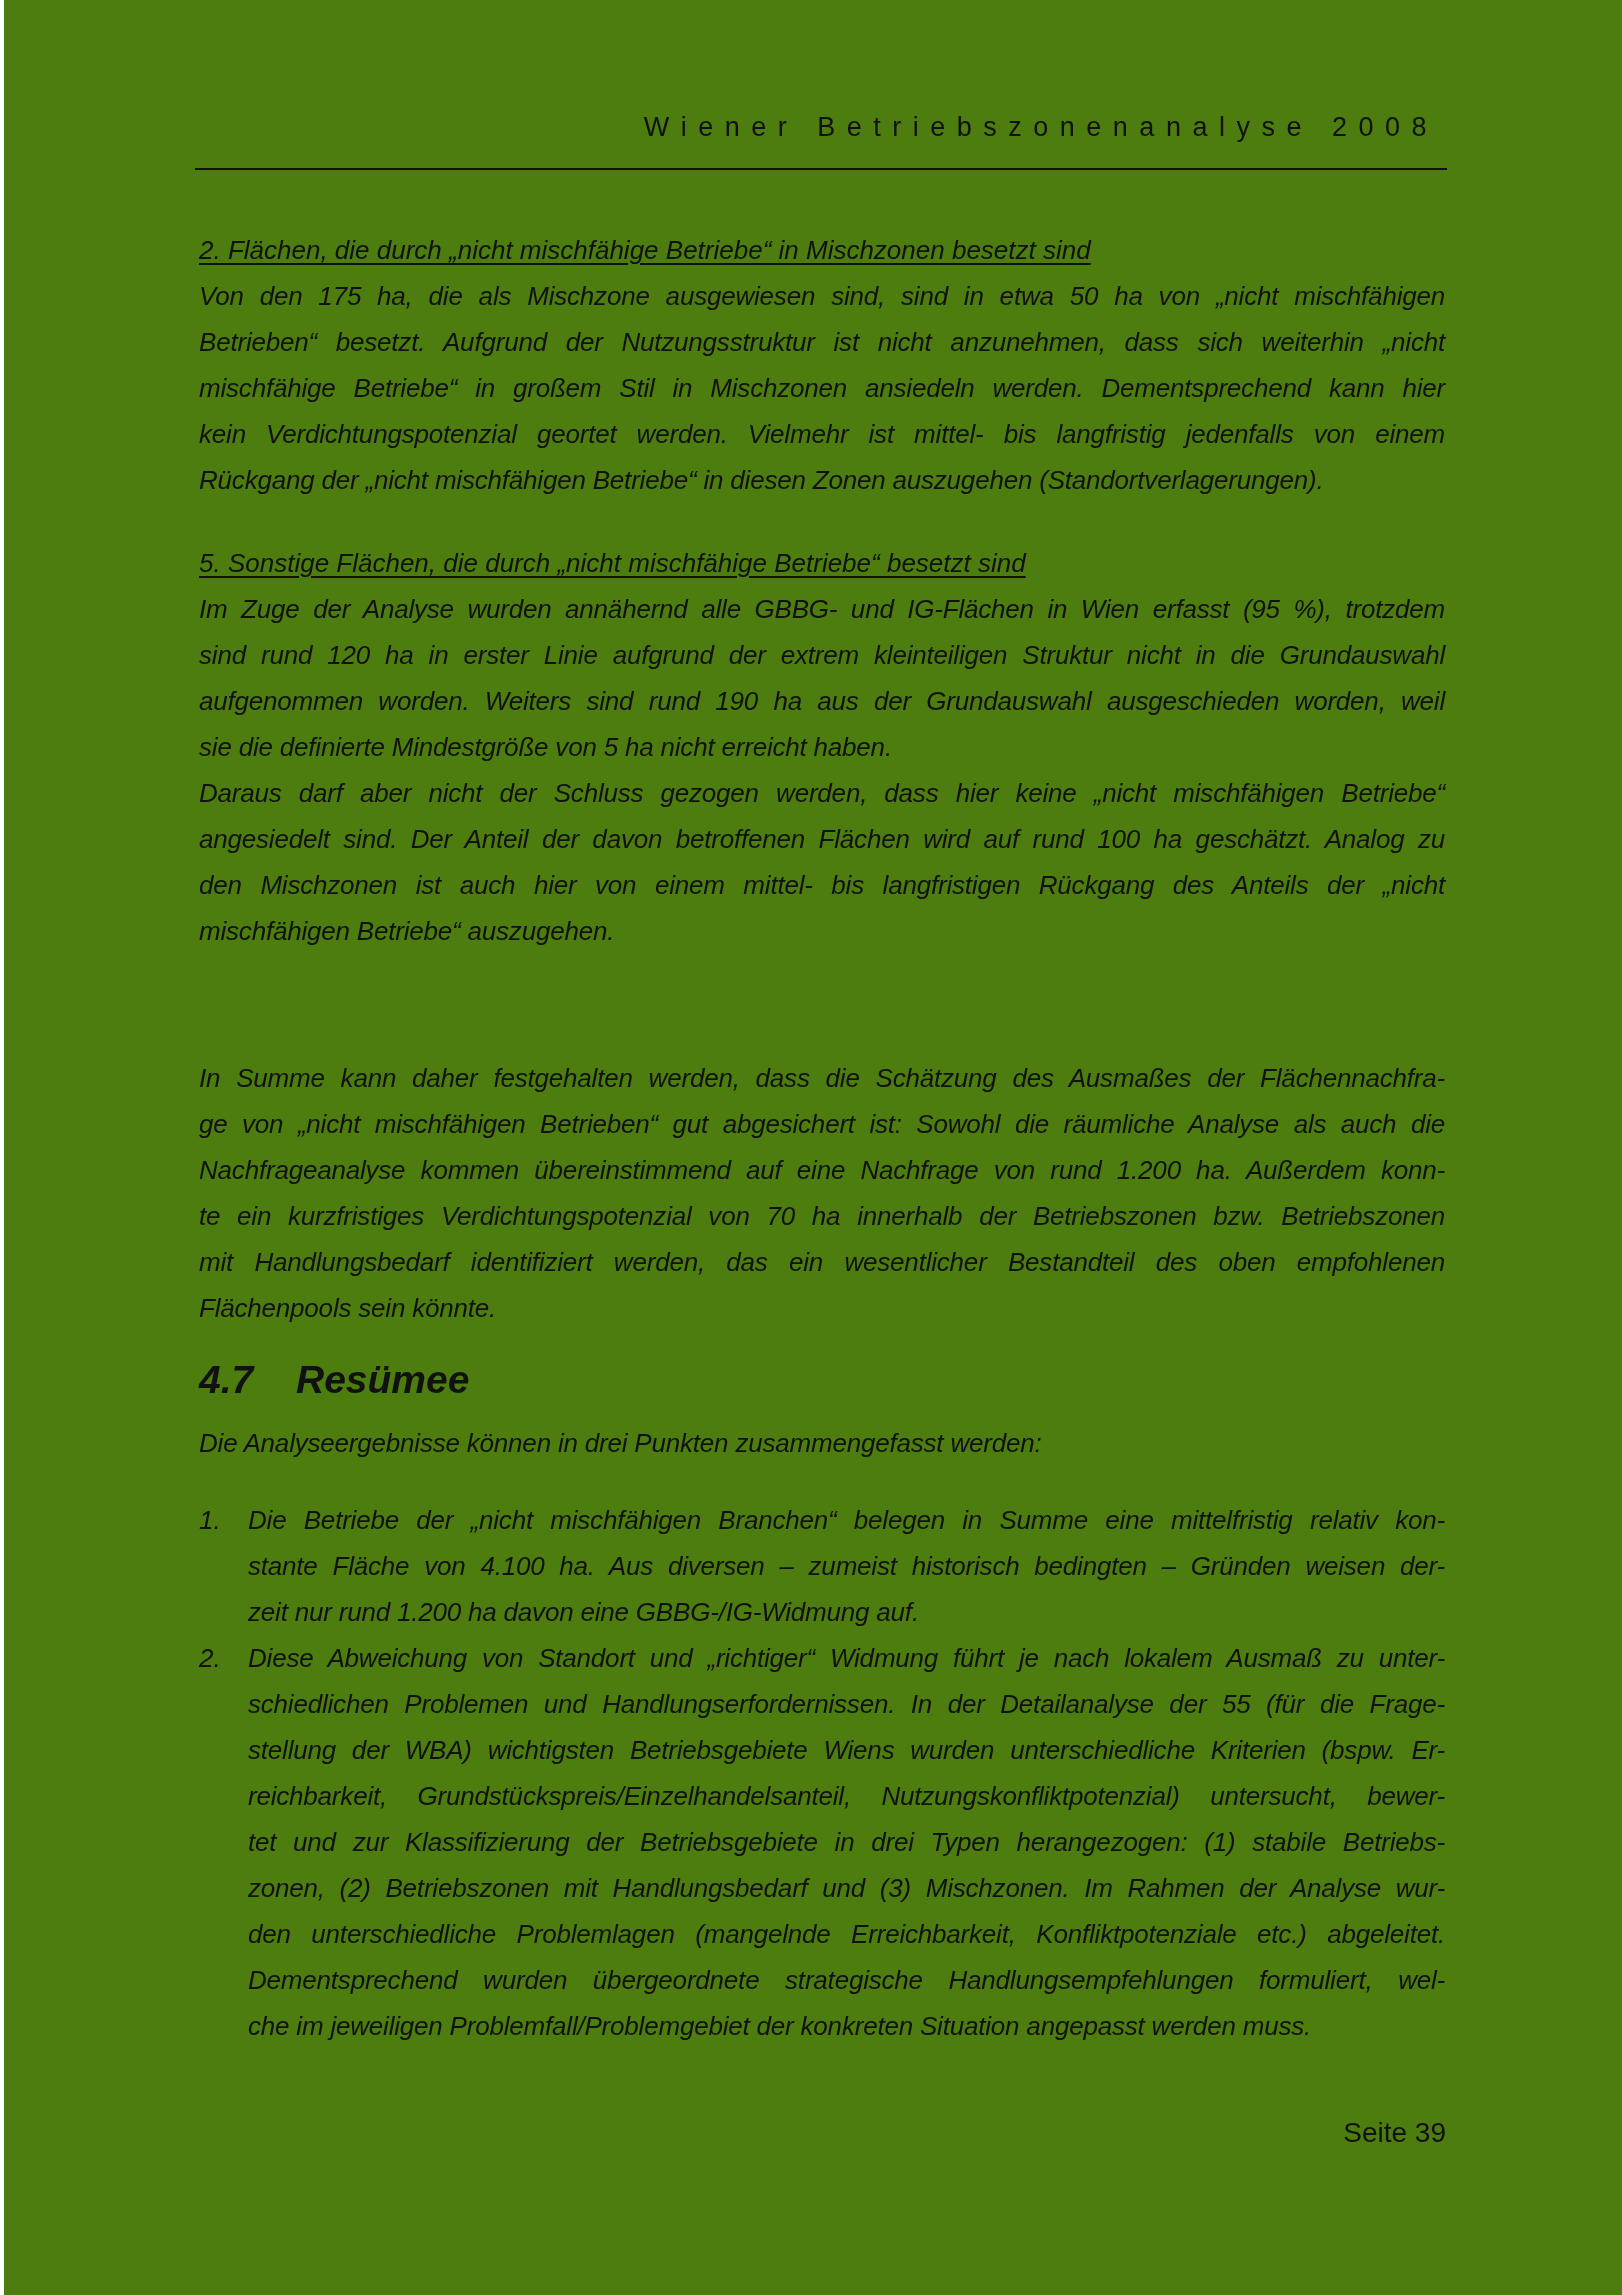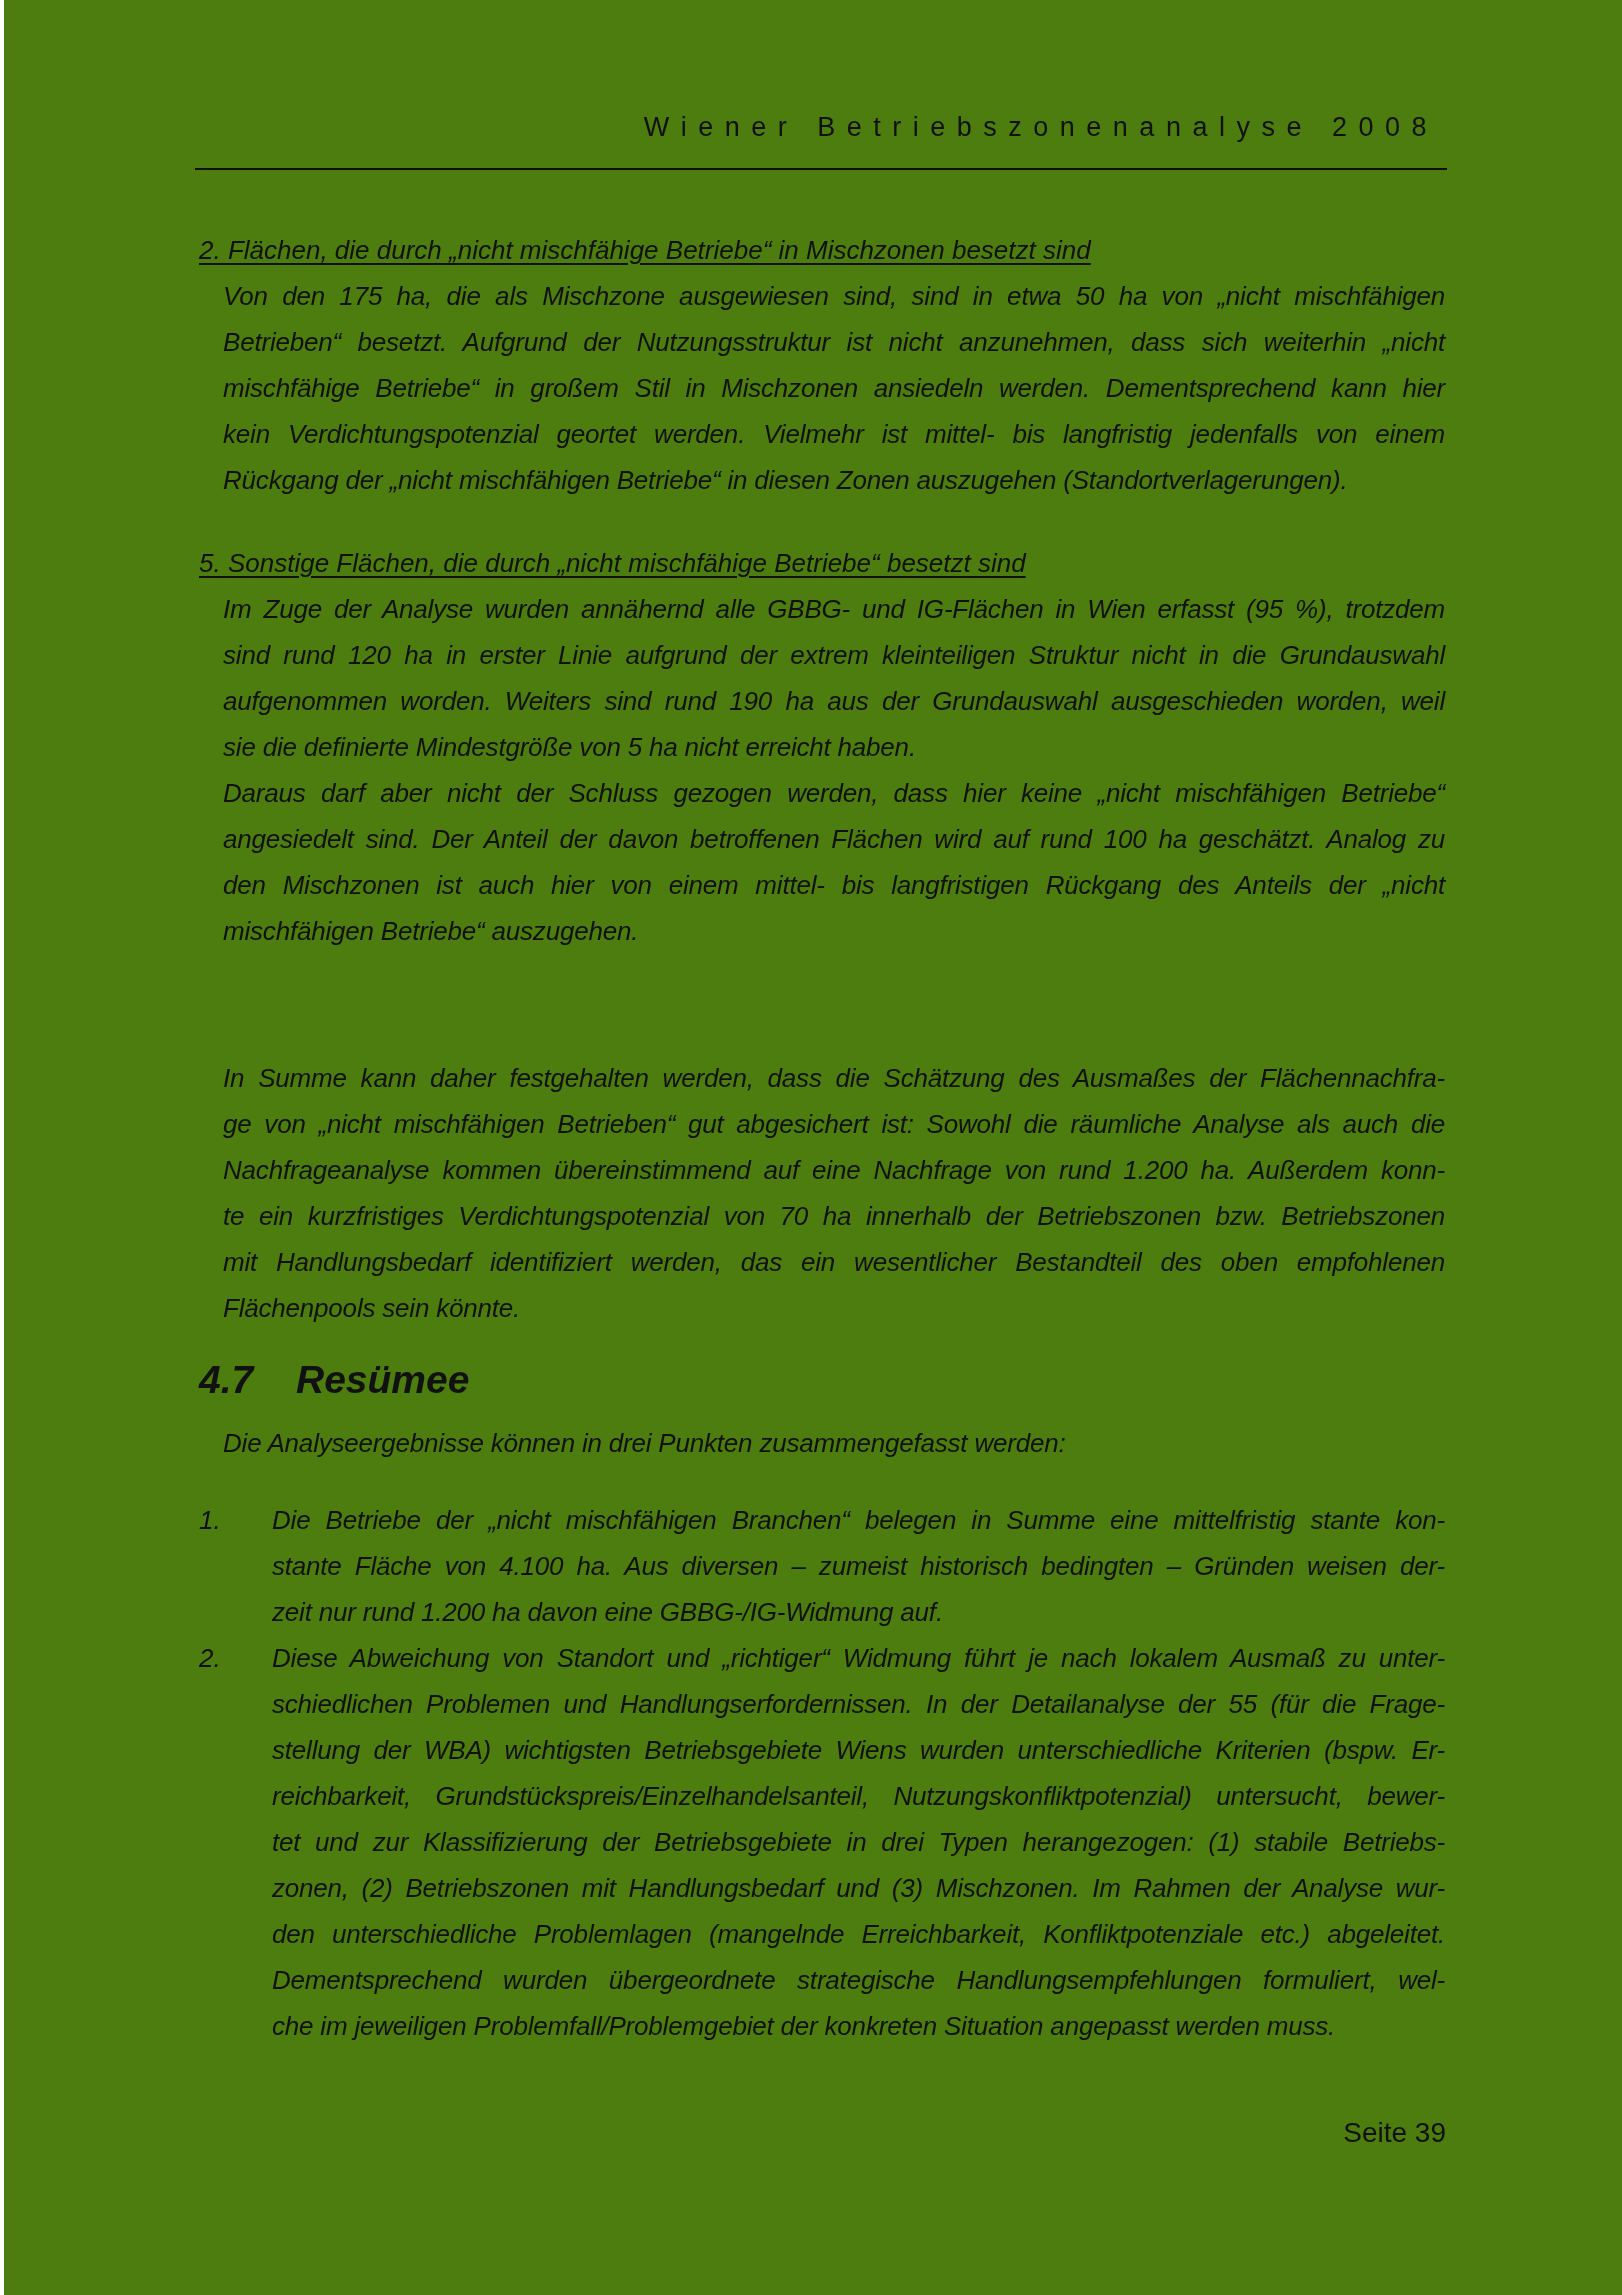--- a/index.html
+++ b/index.html
@@ -1,21 +1,21 @@
 <!DOCTYPE html>
 <html style="font-size:13px"><head>
 <meta charset="utf-8">
 <style>
   html, body { margin:0; padding:0; background:#ffffff; }
   body { width:1622px; height:2295px; position:relative; font-family:"Liberation Sans", sans-serif; color:#111; }
   .page { position:absolute; left:4px; top:0; width:1622px; height:2295px; background:#4d7c0f; }
   .header-title { position:absolute; right:188px; top:112px; font-size:27px; letter-spacing:11.5px; color:#111; white-space:nowrap; }
   .header-rule { position:absolute; left:191px; top:168px; width:1252px; height:2.4px; background:#111; }
   .content { position:absolute; left:195px; top:227px; width:1246px;font-style:italic; }
-  .line { font-size:26px; line-height:46px; height:46px; white-space:nowrap; text-align:justify; text-align-last:justify; letter-spacing:-0.2px;margin-left:24px; }
+  .line { font-size:26px; line-height:46px; height:46px; white-space:nowrap; text-align:justify; text-align-last:justify; letter-spacing:-0.2px; }
   .line.last { text-align-last:left; }
   .subhead { font-size:26px; line-height:46px; height:46px; white-space:nowrap; }
   .subhead span { text-decoration:underline; text-decoration-thickness:1.6px; text-underline-offset:4px; }
   .gap-s { height:37px; }
   .gap-l { height:101px; }
   .h2 { font-size:39px; font-weight:bold; line-height:49px; height:49px; margin-top:24px; margin-bottom:16px; white-space:nowrap; }
   .h2 .num { display:inline-block; width:97px; }
   .list { margin-top:0; }
   .li { display:flex; }
   .li .marker { width:49px; flex:0 0 49px; font-size:26px; line-height:46px; }
@@ -71,21 +71,21 @@
       <span class="num">4.7</span><span>Resümee</span>
     </div>
 
     <div class="line last">Die Analyseergebnisse können in drei Punkten zusammengefasst werden:</div>
     <div class="gap-s" style="height:31px"></div>
 
     <div class="list">
       <div class="li">
         <div class="marker">1.</div>
         <div class="body">
-          <div class="line">Die Betriebe der „nicht mischfähigen Branchen“ belegen in Summe eine mittelfristig stante kon-</div>
+          <div class="line">Die Betriebe der „nicht mischfähigen Branchen“ belegen in Summe eine mittelfristig relativ kon-</div>
           <div class="line">stante Fläche von 4.100 ha. Aus diversen – zumeist historisch bedingten – Gründen weisen der-</div>
           <div class="line last">zeit nur rund 1.200 ha davon eine GBBG-/IG-Widmung auf.</div>
         </div>
       </div>
       <div class="li">
         <div class="marker">2.</div>
         <div class="body">
           <div class="line">Diese Abweichung von Standort und „richtiger“ Widmung führt je nach lokalem Ausmaß zu unter-</div>
           <div class="line">schiedlichen Problemen und Handlungserfordernissen. In der Detailanalyse der 55 (für die Frage-</div>
           <div class="line">stellung der WBA) wichtigsten Betriebsgebiete Wiens wurden unterschiedliche Kriterien (bspw. Er-</div>

